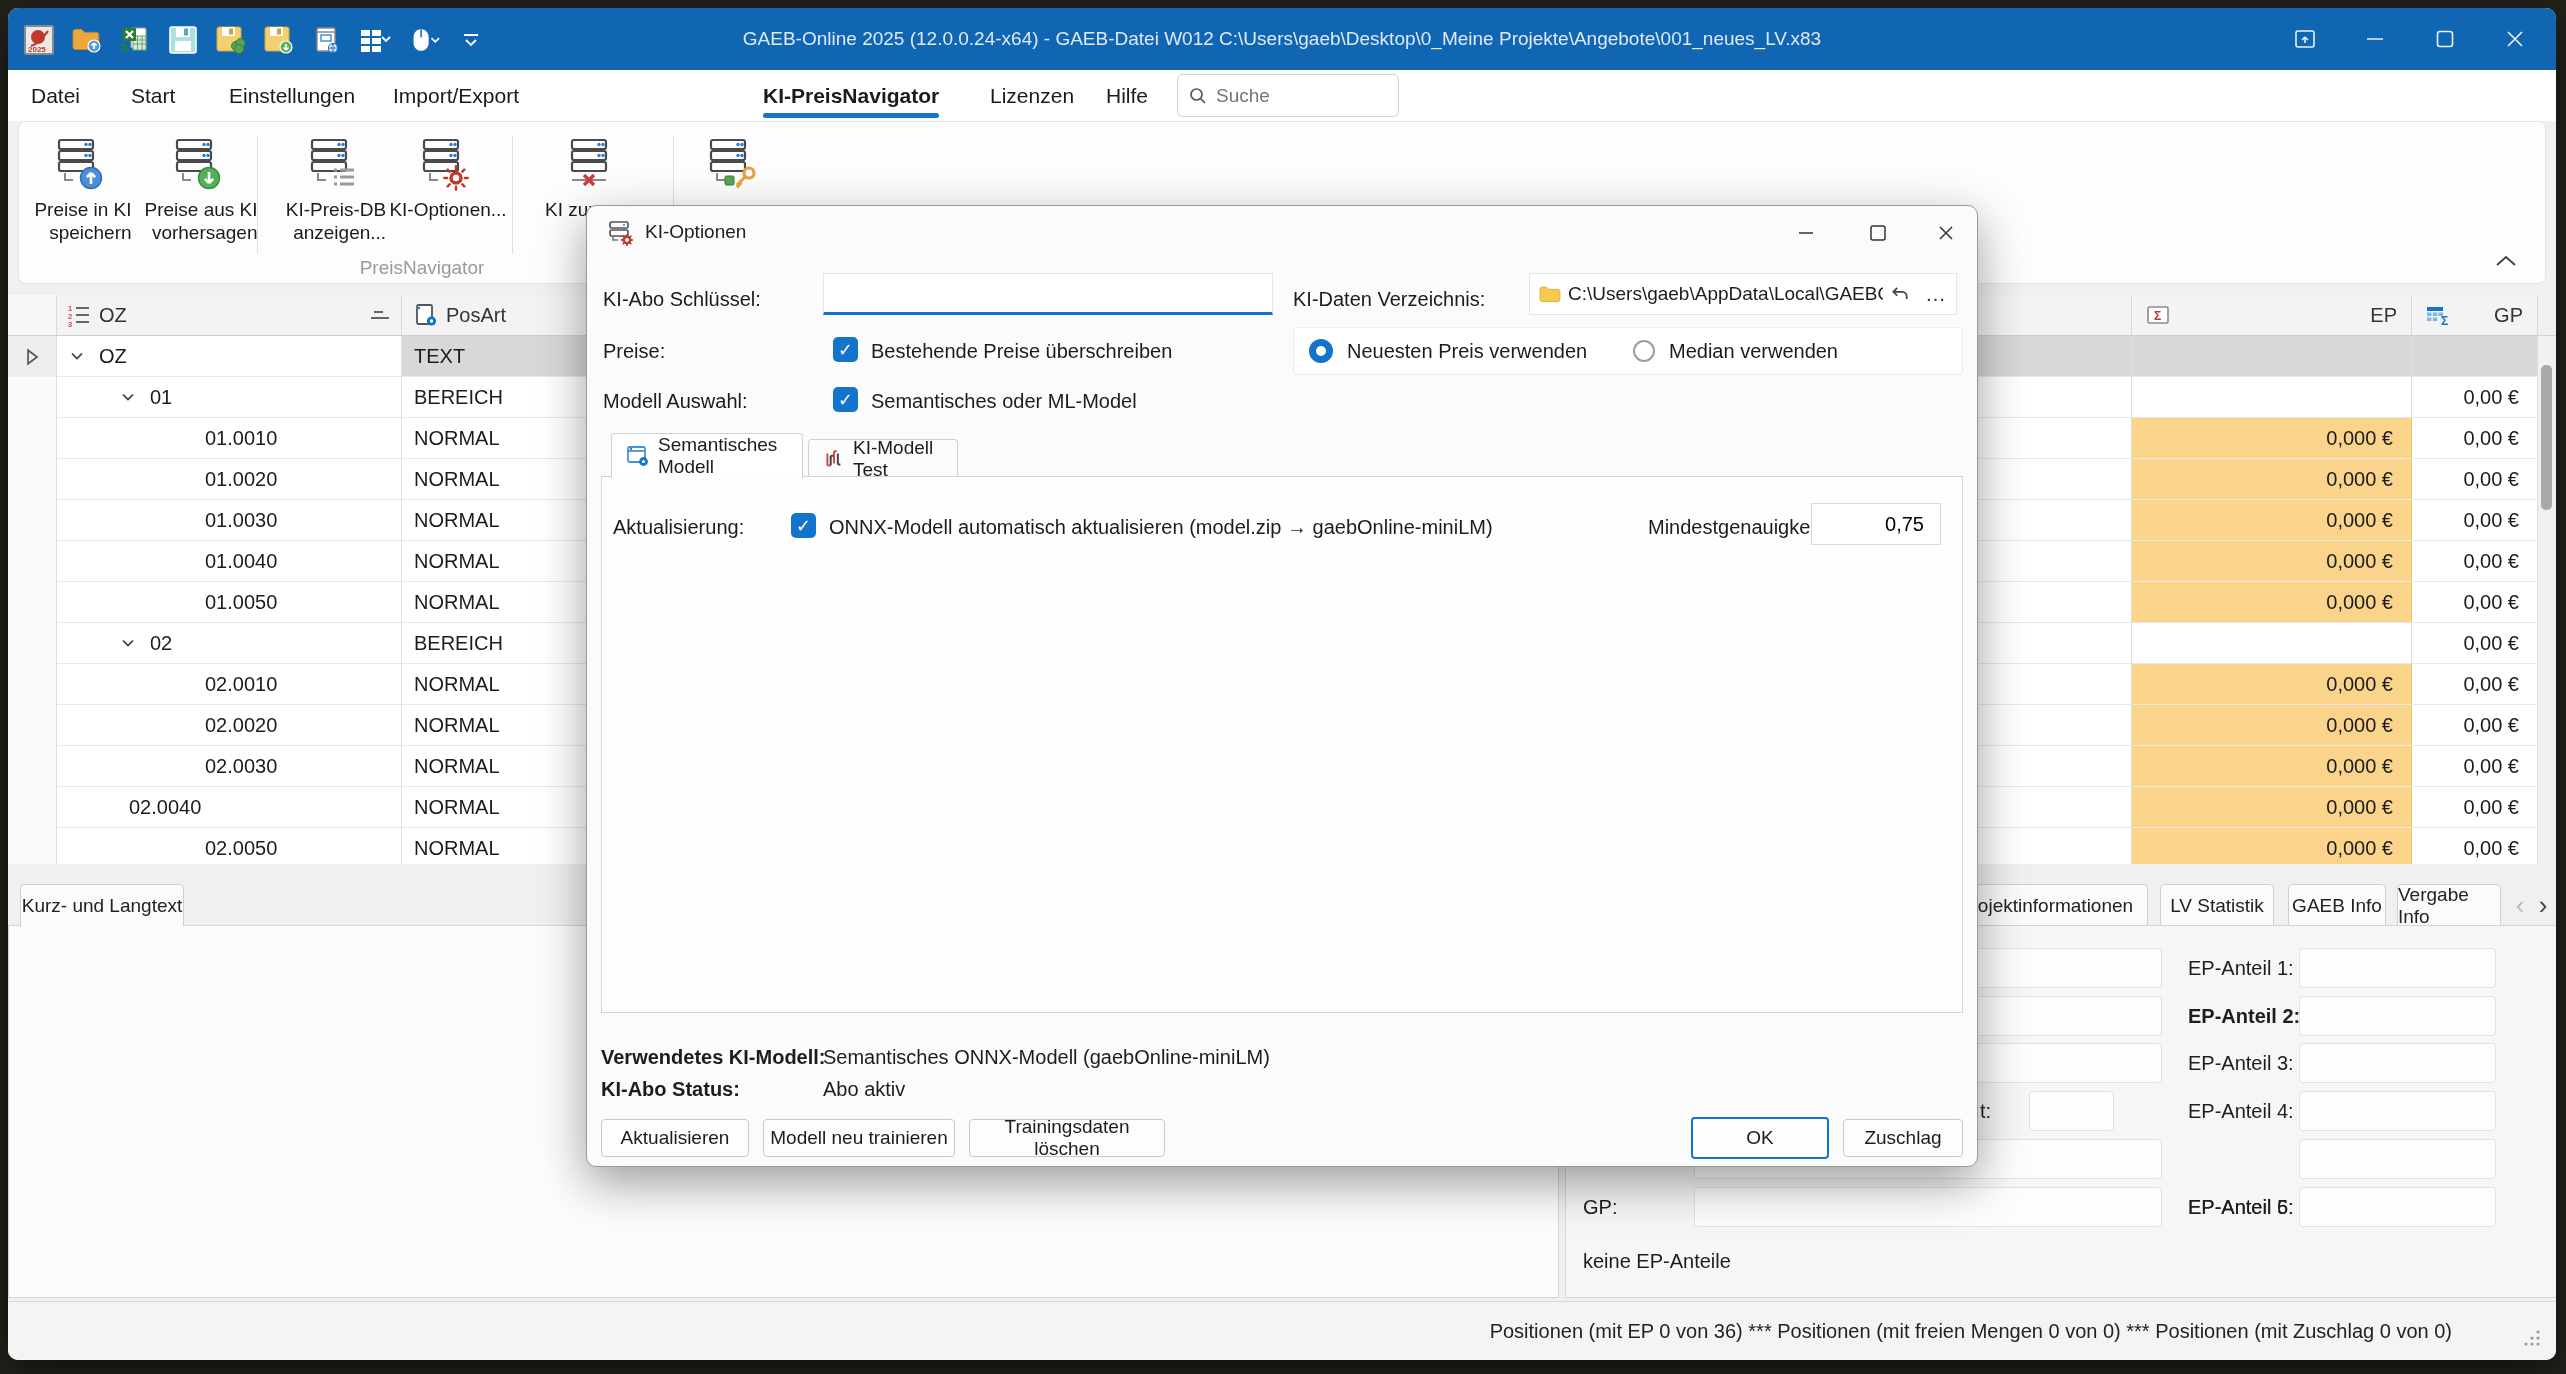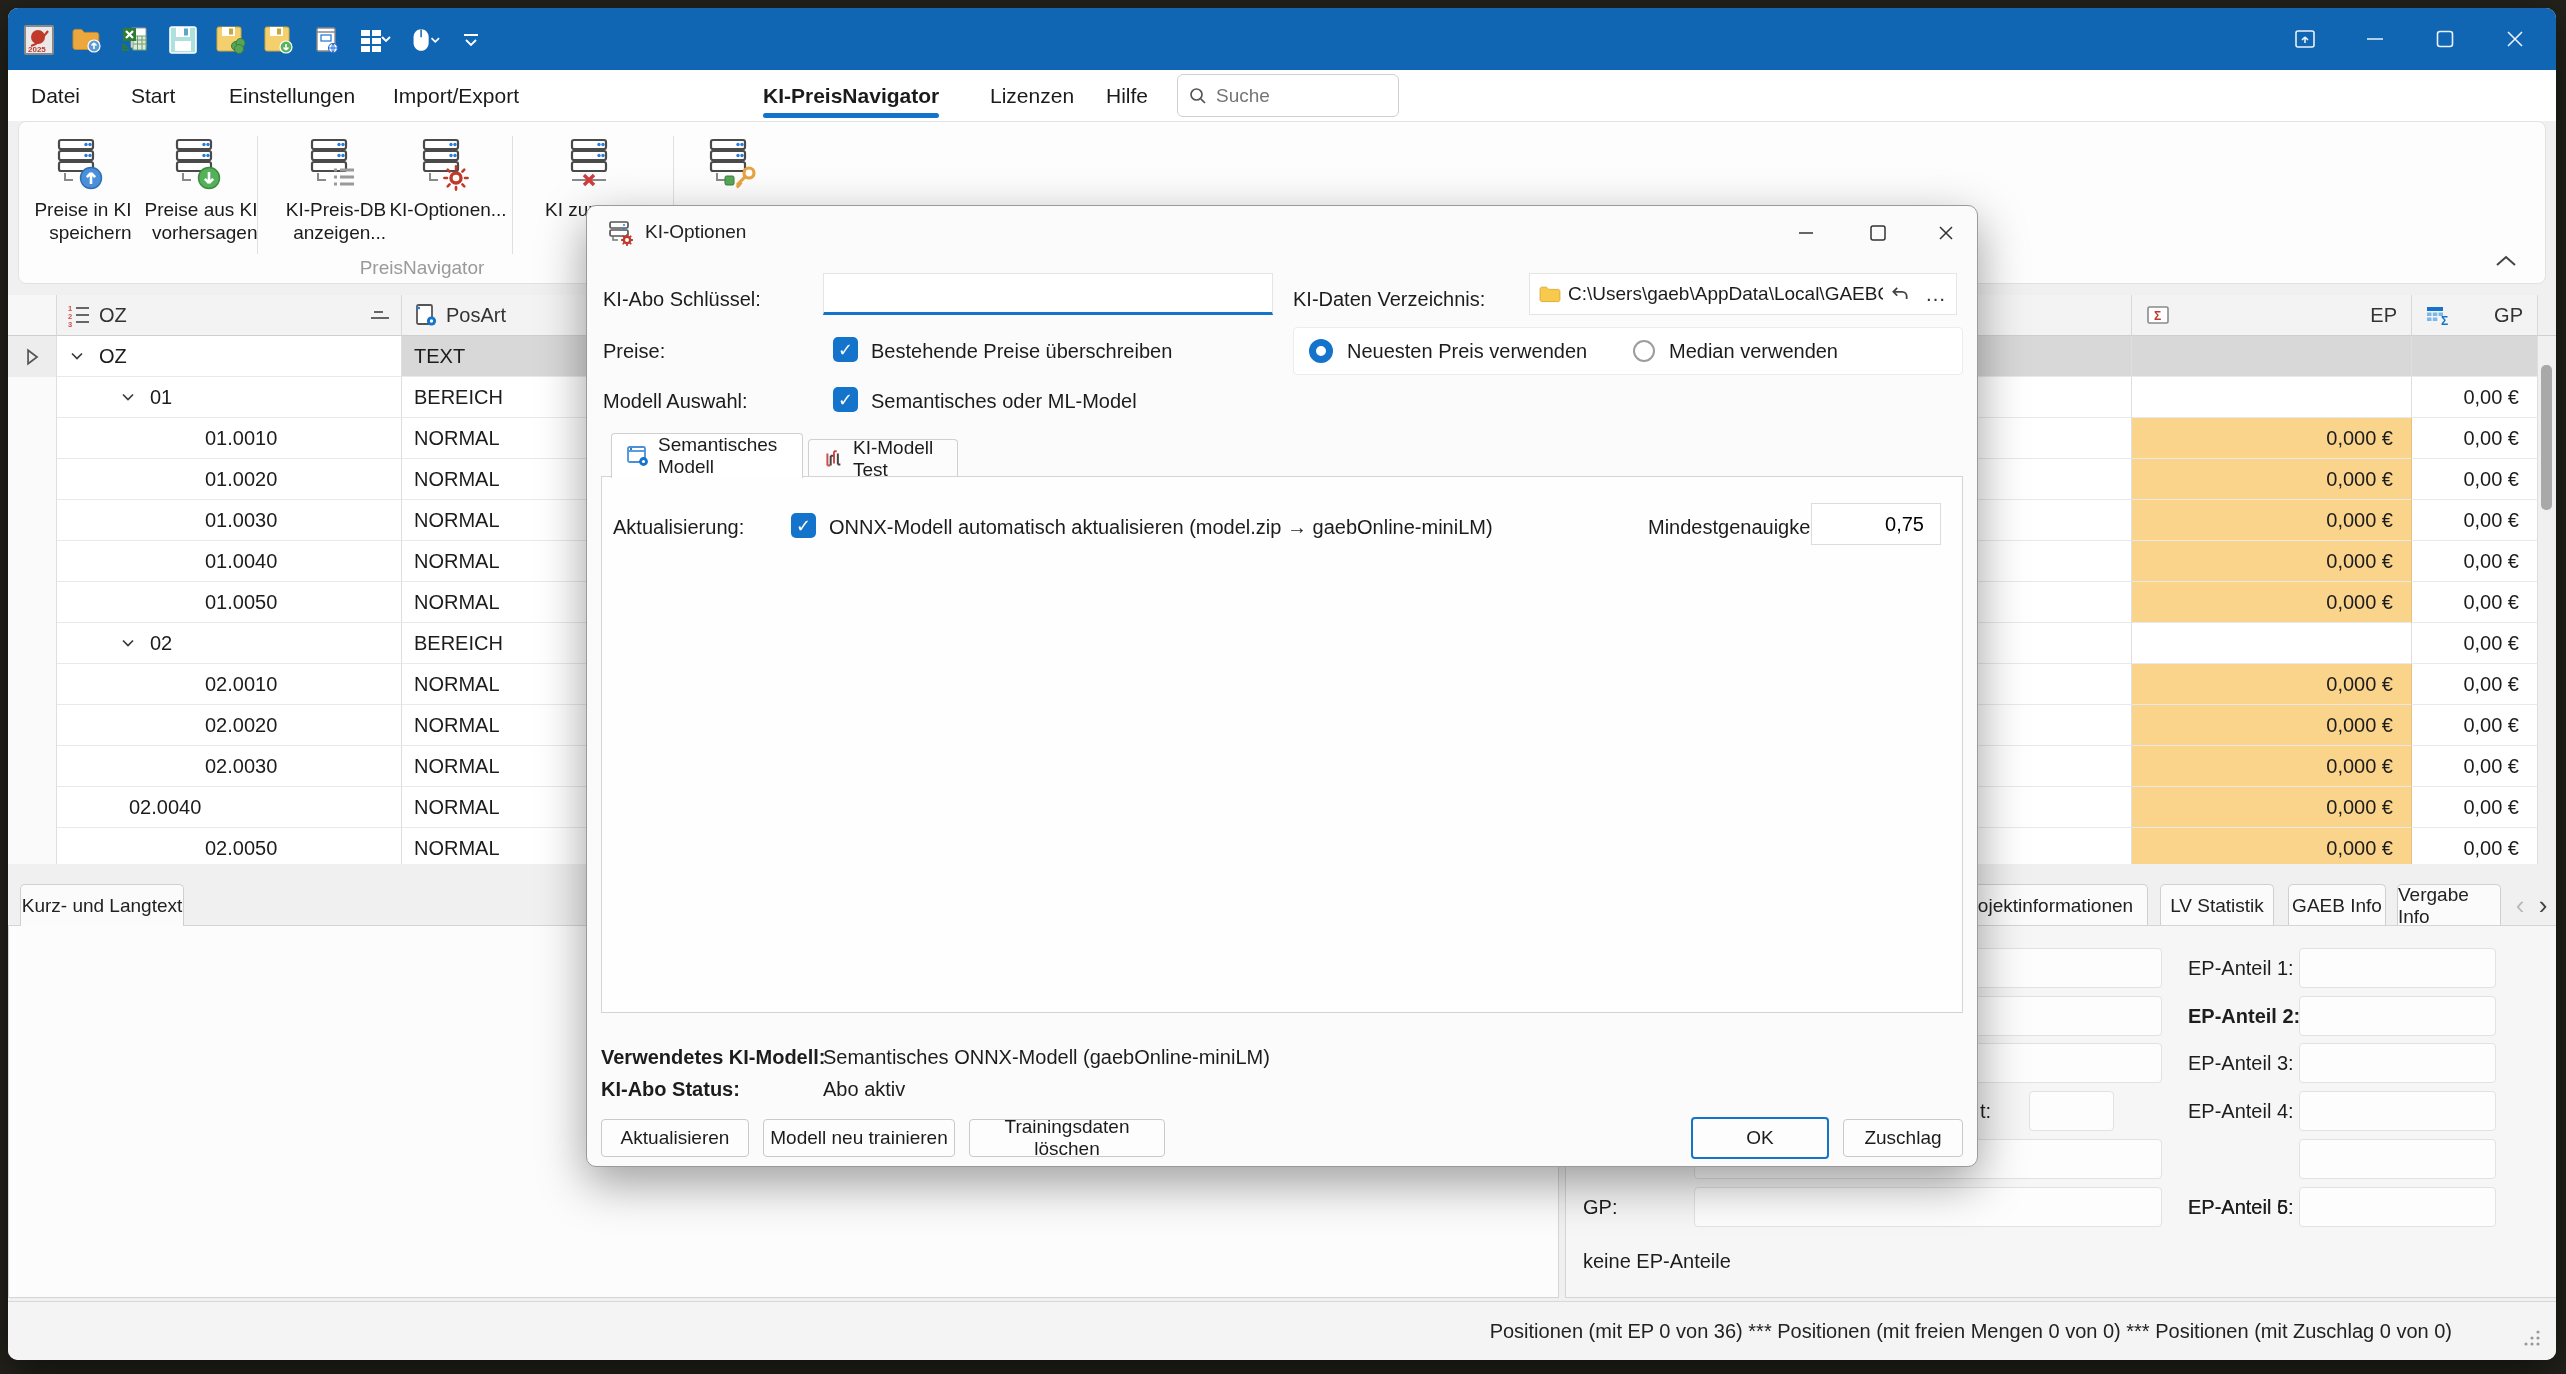--- a/index.html
+++ b/index.html
@@ -165,20 +165,21 @@
             <path d="M27 13l4 4 4-4" fill="none" stroke="#fff" stroke-width="1.8"></path>
           </svg>
         </div>
         <div class="qi">
           <svg width="22" height="30" viewBox="0 0 22 30">
             <path d="M4 10h14" stroke="#fff" stroke-width="1.8"></path>
             <path d="M6 15l5 5 5-5" fill="none" stroke="#fff" stroke-width="1.8"></path>
           </svg>
         </div>
       </div>
+    <div class="win-title">GAEB-Online 2025 (12.0.0.24-x64) - GAEB-Datei  W012 C:\Users\gaeb\Desktop\0_Meine Projekte\Angebote\001_neues_LV.x83</div>
     <div class="wincontrols">
       <div class="wc">
         <svg width="22" height="22" viewBox="0 0 22 22">
             <rect x="2" y="3" width="18" height="16" rx="2" fill="none" stroke="#eaf1f8" stroke-width="1.6"></rect>
             <path d="M11 15v-6m0 0l-3 3m3-3l3 3" stroke="#eaf1f8" stroke-width="1.6" fill="none"></path>
           </svg>
       </div>
       <div class="wc">
           <svg width="22" height="22" viewBox="0 0 22 22">
             <path d="M3 11h16" stroke="#eaf1f8" stroke-width="1.6"></path>

